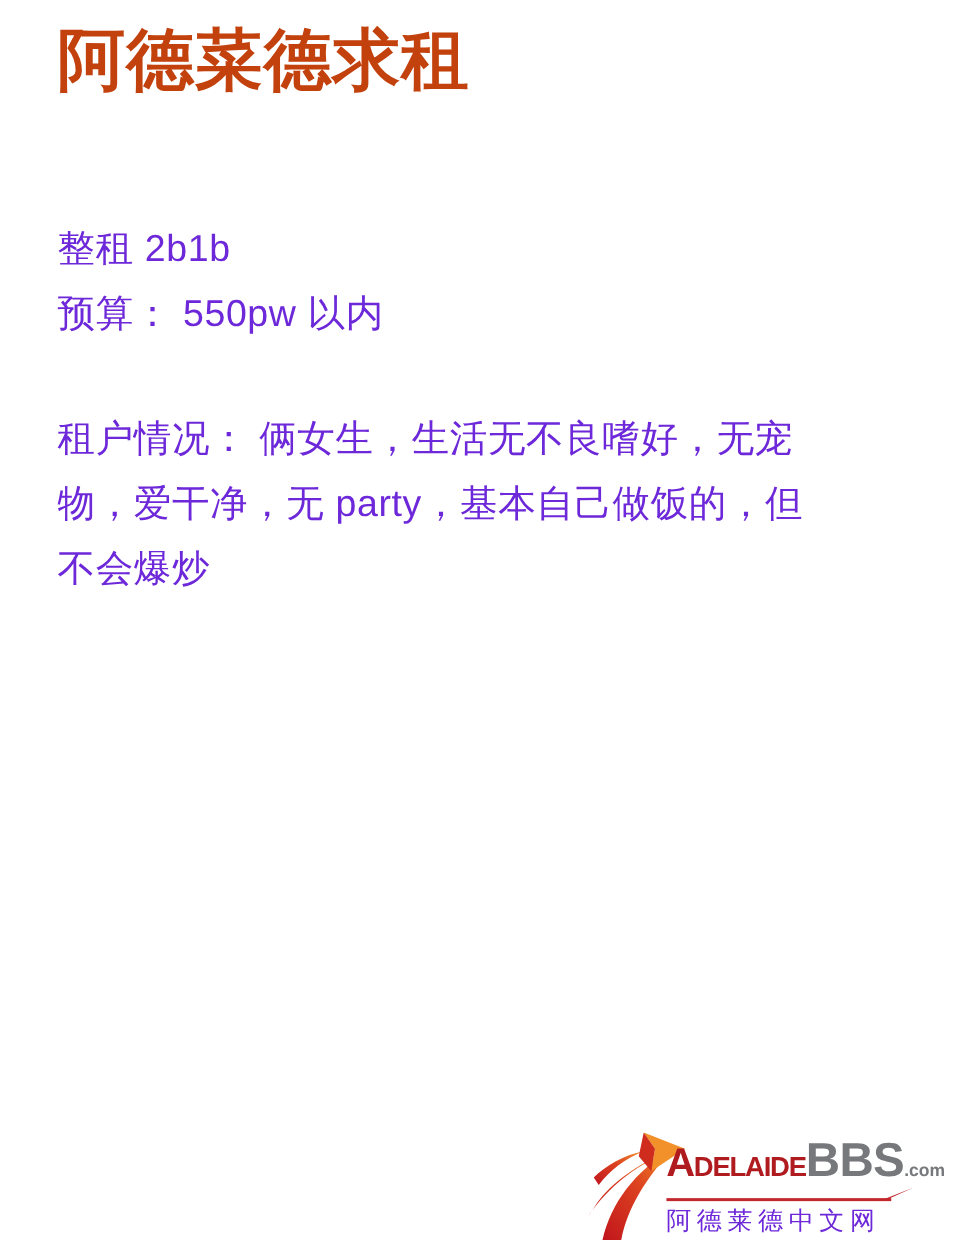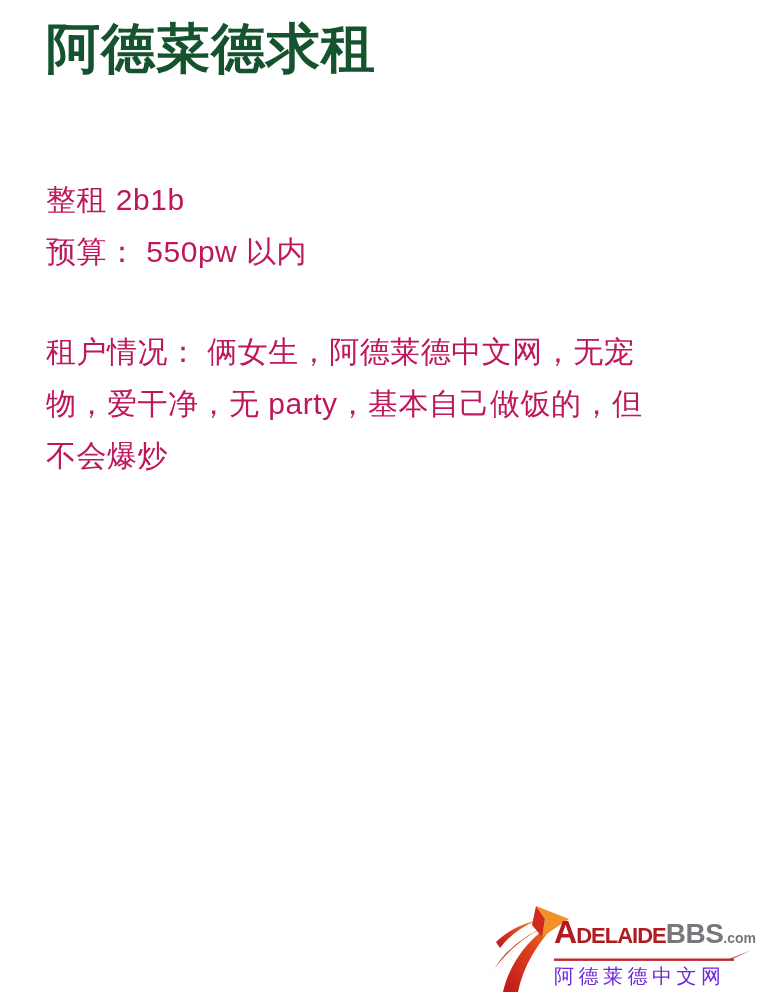--- a/index.html
+++ b/index.html
@@ -16,27 +16,27 @@
   }
   .content {
     padding: 12px 10px 0 46px;
   }
   .post-title {
     margin: 0;
     font-size: 54px;
     line-height: 72px;
     font-weight: 700;
     letter-spacing: 1px;
-    color: #14532d;
+    color: #c2410c;
   }
   .post-paragraph {
     margin: 0 0 48px 0;
     font-size: 30px;
     line-height: 52px;
-    color: #be185d;
+    color: #6d28d9;
     white-space: pre-line;
     letter-spacing: 0.5px;
   }
   .post-paragraph:first-of-type {
     margin-top: 90px;
   }
 
   
   .logo {
     position: absolute;
@@ -57,21 +57,21 @@
     line-height: 1;
   }
   .brand-adelaide {
     font-size: 32px;
     font-weight: 700;
     font-variant: small-caps;
     letter-spacing: -1px;
     color: #b01b20;
   }
   .brand-bbs {
-    font-size: 28px;
+    font-size: 38px;
     font-weight: 700;
     letter-spacing: -0.5px;
     color: #77787b;
   }
   .brand-tld {
     font-size: 14px;
     font-weight: 700;
     color: #77787b;
   }
   .logo-underline {
@@ -90,21 +90,21 @@
 </head>
 <body>
 
 <div class="content">
   <h1 class="post-title">阿德菜德求租</h1>
 
   <p class="post-paragraph">整租 2b1b
 预算： 550pw 以内</p>
 
 
-  <p class="post-paragraph">租户情况： 俩女生，阿德莱德中文网，无宠
+  <p class="post-paragraph">租户情况： 俩女生，生活无不良嗜好，无宠
 物，爱干净，无 party，基本自己做饭的，但
 不会爆炒</p>
 
 </div>
 
 <div class="logo">
   <span class="logo-swoosh">
     <svg width="80" height="86" viewBox="0 0 80 86" xmlns="http://www.w3.org/2000/svg">
       <defs>
         <linearGradient id="gradSwoosh" x1="0%" y1="100%" x2="100%" y2="0%">

